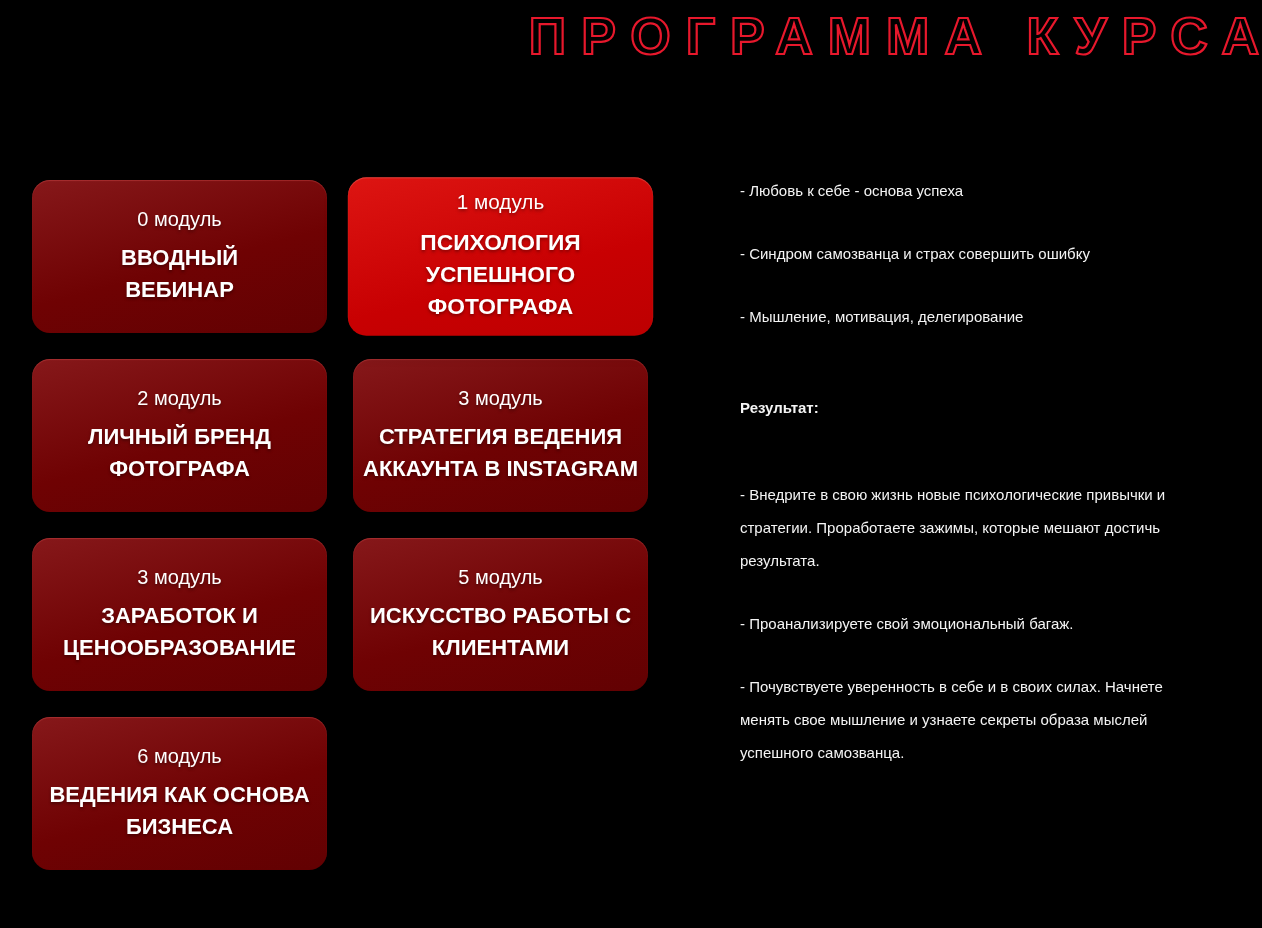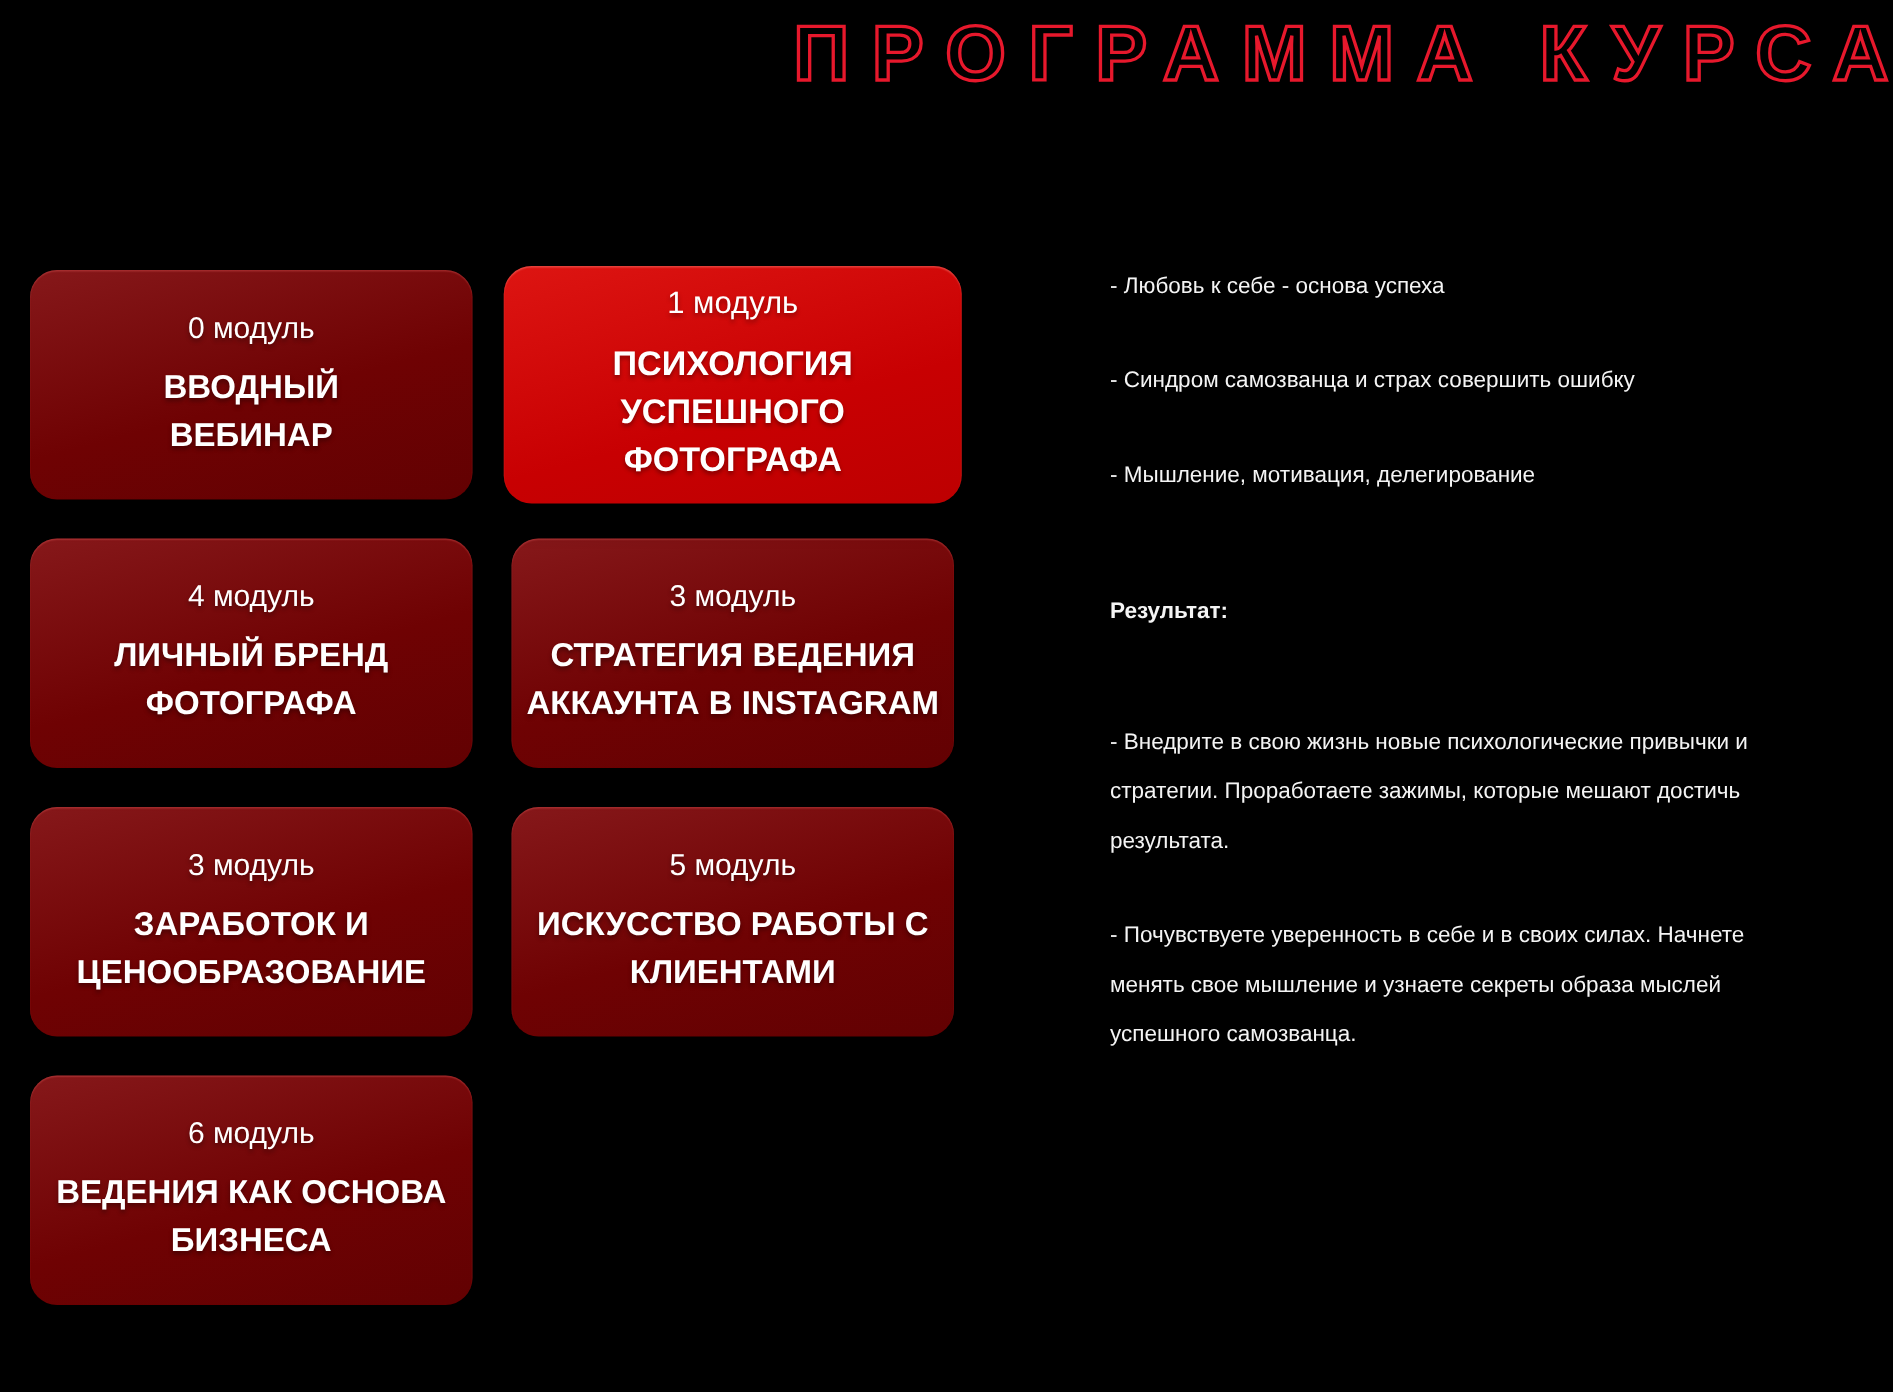--- a/index.html
+++ b/index.html
@@ -24,21 +24,21 @@
     letter-spacing: 15px;
     text-transform: uppercase;
     color: transparent;
     -webkit-text-stroke: 2.2px #e7182c;
     white-space: nowrap;
   }
 
   
   .modules-grid {
     position: absolute;
-    left: 20px;
+    left: 32px;
     top: 180px;
     width: 618px;
     display: grid;
     grid-template-columns: 295px 295px;
     grid-auto-rows: 153px;
     column-gap: 28px;
     row-gap: 20px;
     gap: 26px;
   }
   .module-card {
@@ -102,21 +102,21 @@
     <div class="module-number">0 модуль</div>
     <div class="module-title">ВВОДНЫЙ ВЕБИНАР</div>
   </div>
 
   <div class="module-card active">
     <div class="module-number">1 модуль</div>
     <div class="module-title">ПСИХОЛОГИЯ УСПЕШНОГО ФОТОГРАФА</div>
   </div>
 
   <div class="module-card">
-    <div class="module-number">4 модуль</div>
+    <div class="module-number">2 модуль</div>
     <div class="module-title">ЛИЧНЫЙ БРЕНД ФОТОГРАФА</div>
   </div>
 
   <div class="module-card">
     <div class="module-number">3 модуль</div>
     <div class="module-title">СТРАТЕГИЯ ВЕДЕНИЯ АККАУНТА В INSTAGRAM</div>
   </div>
 
   <div class="module-card">
     <div class="module-number">3 модуль</div>
@@ -137,14 +137,15 @@
 </div>
 
 <div class="module-details">
   <p class="topic-item">- Любовь к себе - основа успеха</p>
   <p class="topic-item">- Синдром самозванца и страх совершить ошибку</p>
   <p class="topic-item">- Мышление, мотивация, делегирование</p>
 
   <p class="result-heading">Результат:</p>
 
   <p class="result-item">- Внедрите в свою жизнь новые психологические привычки и стратегии. Проработаете зажимы, которые мешают достичь результата.</p>
+  <p class="result-item">- Проанализируете свой эмоциональный багаж.</p>
   <p class="result-item">- Почувствуете уверенность в себе и в своих силах. Начнете менять свое мышление и узнаете секреты образа мыслей успешного самозванца.</p>
 </div>
 
 </body></html>

